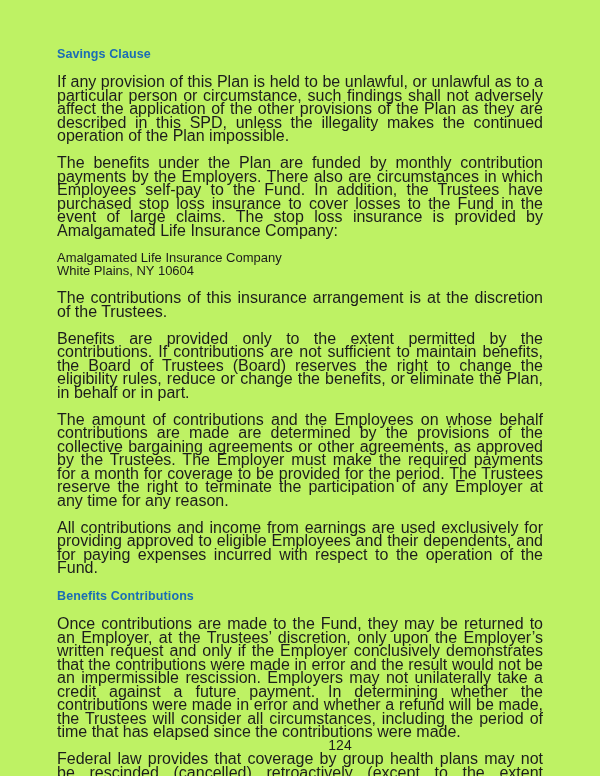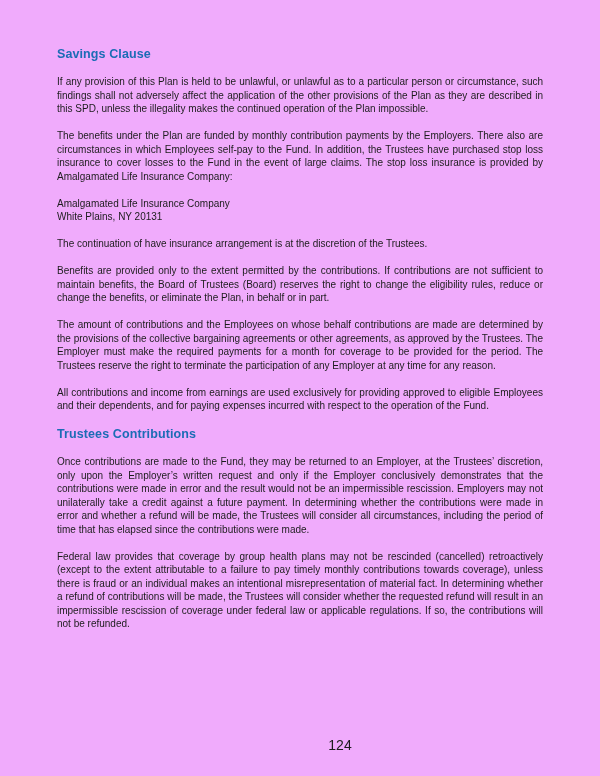--- a/index.html
+++ b/index.html
@@ -1,44 +1,44 @@
 <!DOCTYPE html>
 <html style="--accent: #1B6CB5;"><head>
 <meta charset="utf-8">
 <style>
   :root { --accent: #1B6CB5; --ink: #1c1c1c; }
   html, body { margin: 0; padding: 0; background: #ffffff; }
   .page {
     width: 600px;
     height: 776px;
-    background: #f0abfc;
+    background: #bef264;
     position: relative;
     box-sizing: border-box;
     padding: 46px 57px 0 57px;
     font-family: "Liberation Sans", "DejaVu Sans", sans-serif;
     color: var(--ink);
     overflow: hidden;
   }
   .heading {
     color: var(--accent);
     font-weight: bold;
     font-size: 12.5px;
     line-height: 17px;
     margin: 13px 0 12px 0;
     letter-spacing: 0.1px;
   }
   .heading.first { margin-top: 0; }
   p.body {
-    font-size: 10px;
+    font-size: 16px;
     line-height: 13.5px;
     text-align: justify;
     margin: 0 0 13.5px 0;
   }
   .address {
-    font-size: 10px;
+    font-size: 13px;
     line-height: 13.5px;
     margin: 0 0 13.5px 0;
   }
   .address div { white-space: nowrap; }
   .page-number {
     position: absolute;
     left: 0;
     bottom: 23px;
     width: 100%;
     text-align: center;
@@ -54,32 +54,32 @@
 
   <div class="heading first">Savings Clause</div>
 
   <p class="body">If any provision of this Plan is held to be unlawful, or unlawful as to a particular person or circumstance, such findings shall not adversely affect the application of the other provisions of the Plan as they are described in this SPD, unless the illegality makes the continued operation of the Plan impossible.</p>
 
 
   <p class="body">The benefits under the Plan are funded by monthly contribution payments by the Employers. There also are circumstances in which Employees self-pay to the Fund. In addition, the Trustees have purchased stop loss insurance to cover losses to the Fund in the event of large claims. The stop loss insurance is provided by Amalgamated Life Insurance Company:</p>
 
   <div class="address">
     <div>Amalgamated Life Insurance Company</div>
-    <div>White Plains, NY 20131</div>
+    <div>White Plains, NY 10604</div>
   </div>
 
-  <p class="body">The continuation of have insurance arrangement is at the discretion of the Trustees.</p>
+  <p class="body">The contributions of this insurance arrangement is at the discretion of the Trustees.</p>
 
   <p class="body">Benefits are provided only to the extent permitted by the contributions. If contributions are not sufficient to maintain benefits, the Board of Trustees (Board) reserves the right to change the eligibility rules, reduce or change the benefits, or eliminate the Plan, in behalf or in part.</p>
 
   <p class="body">The amount of contributions and the Employees on whose behalf contributions are made are determined by the provisions of the collective bargaining agreements or other agreements, as approved by the Trustees. The Employer must make the required payments for a month for coverage to be provided for the period. The Trustees reserve the right to terminate the participation of any Employer at any time for any reason.</p>
 
   <p class="body">All contributions and income from earnings are used exclusively for providing approved to eligible Employees and their dependents, and for paying expenses incurred with respect to the operation of the Fund.</p>
 
-  <div class="heading">Trustees Contributions</div>
+  <div class="heading">Benefits Contributions</div>
 
   <p class="body">Once contributions are made to the Fund, they may be returned to an Employer, at the Trustees’ discretion, only upon the Employer’s written request and only if the Employer conclusively demonstrates that the contributions were made in error and the result would not be an impermissible rescission. Employers may not unilaterally take a credit against a future payment. In determining whether the contributions were made in error and whether a refund will be made, the Trustees will consider all circumstances, including the period of time that has elapsed since the contributions were made.</p>
 
   <p class="body">Federal law provides that coverage by group health plans may not be rescinded (cancelled) retroactively (except to the extent attributable to a failure to pay timely monthly contributions towards coverage), unless there is fraud or an individual makes an intentional misrepresentation of material fact. In determining whether a refund of contributions will be made, the Trustees will consider whether the requested refund will result in an impermissible rescission of coverage under federal law or applicable regulations. If so, the contributions will not be refunded.</p>
 
   <div class="page-number">124</div>
 
 </div>
 
 </body></html>

